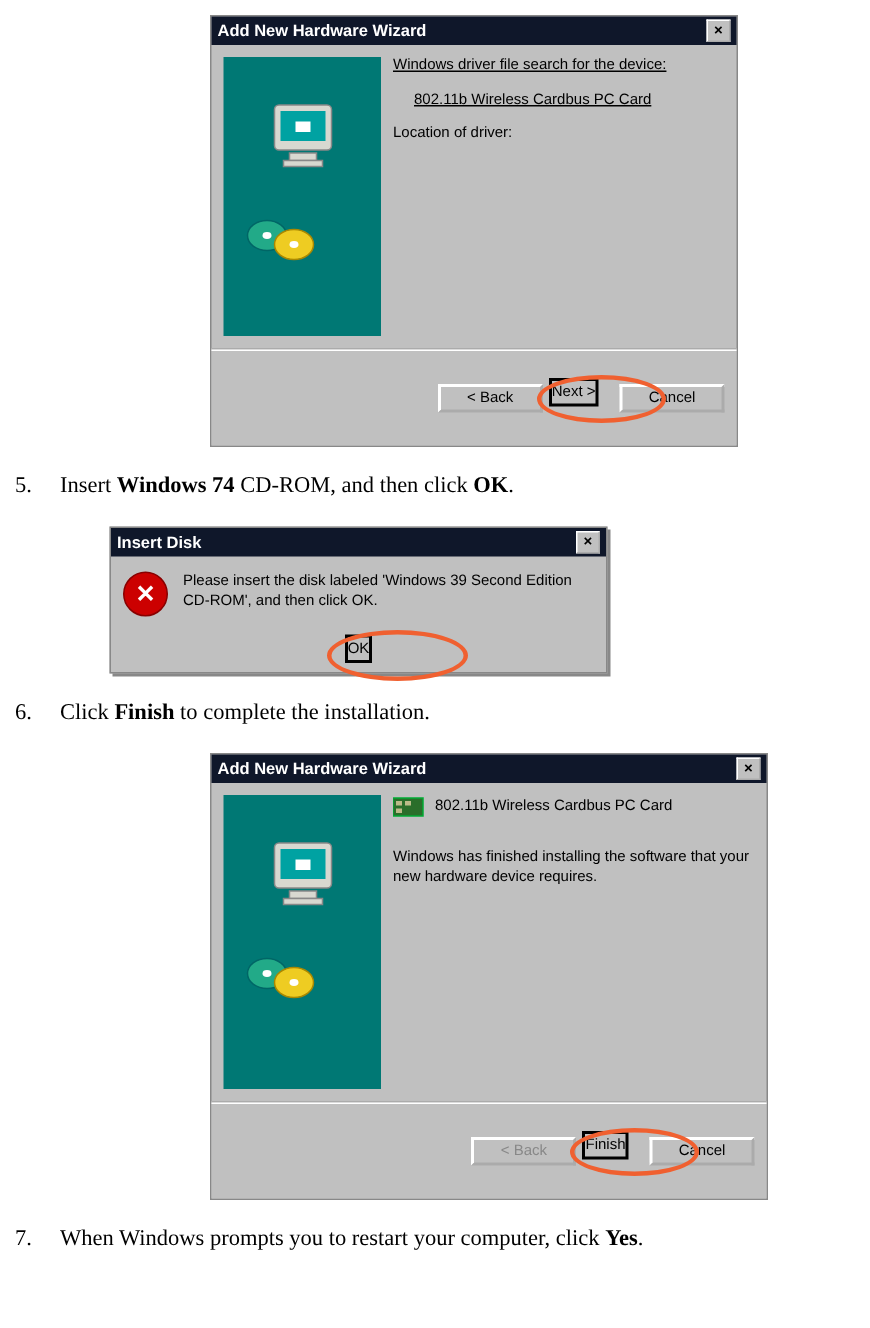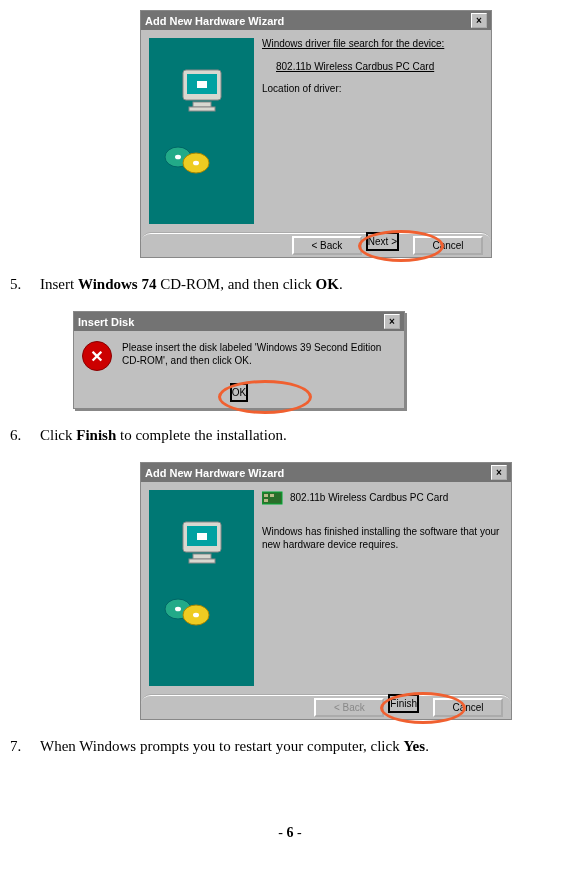--- a/index.html
+++ b/index.html
@@ -43,21 +43,21 @@
   width: 350px;
   margin-left: 130px;
 }
 
 .wizard-3 {
   width: 370px;
   margin-left: 130px;
 }
 
 .titlebar {
-  background: #737373;
+  background: #0f172a;
   color: white;
   padding: 2px 4px;
   font-weight: bold;
   display: flex;
   justify-content: space-between;
   align-items: center;
   font-size: 11px;
 }
 
 .titlebar-x {
@@ -88,26 +88,25 @@
 }
 
 .wiz-main {
   flex: 1;
   color: black;
   line-height: 1.25;
 }
 
 .wiz-buttons {
   background: #c0c0c0;
-  padding: 2px 8px;
+  padding: 22px 8px;
   border-top: 2px groove #fff;
   display: flex;
   justify-content: flex-end;
   gap: 4px;
-  border-radius: 10px;
 }
 
 .wiz-btn {
   background: #c0c0c0;
   border: 2px outset #fff;
   padding: 2px 0;
   width: 66px;
   text-align: center;
   font-size: 10px;
 }

